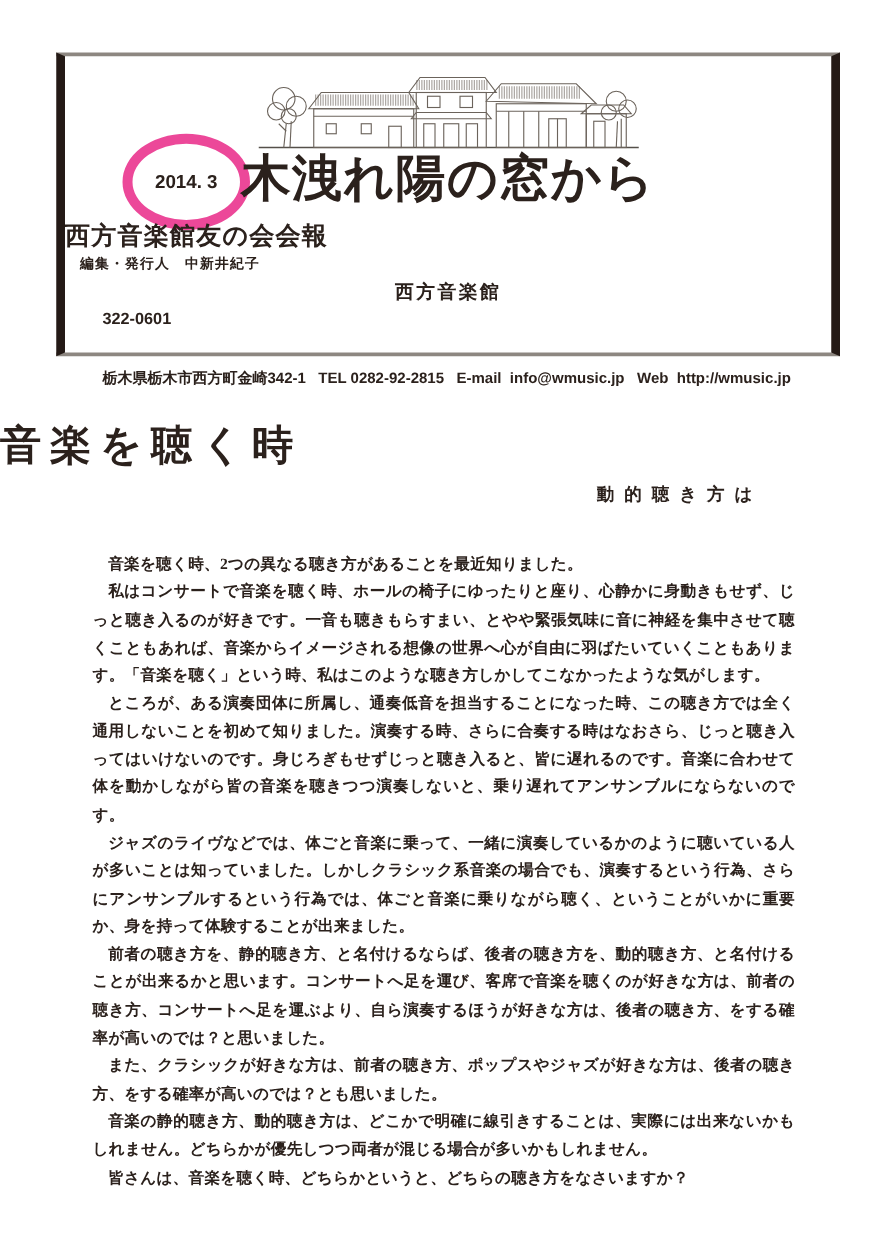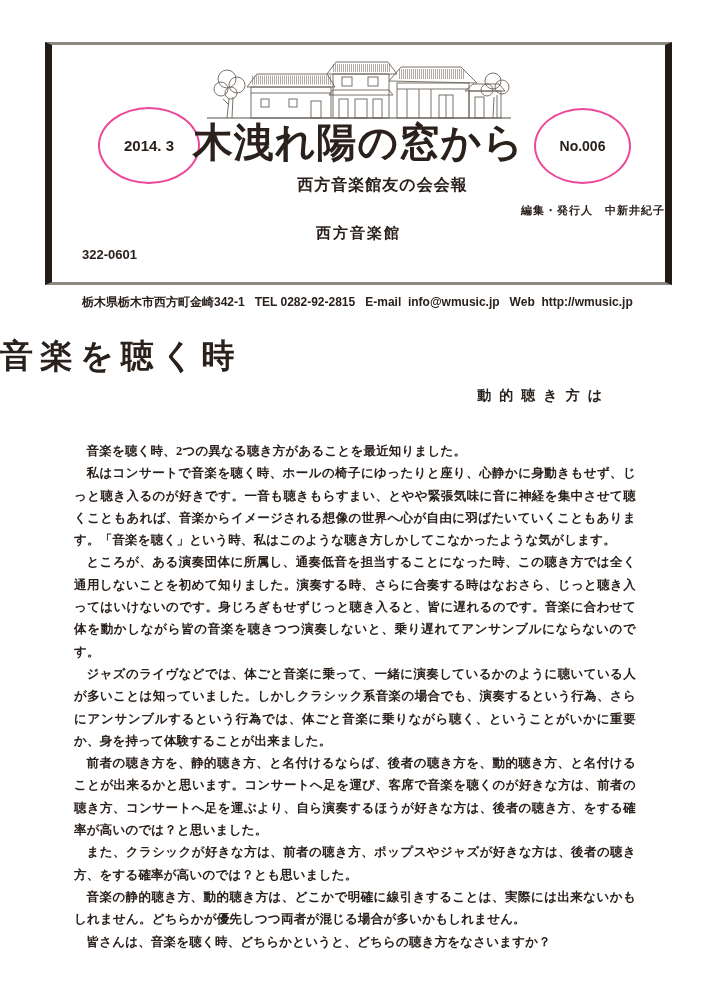--- a/index.html
+++ b/index.html
@@ -20,43 +20,43 @@
     border-bottom:3px solid #8d8781;
     border-left:7px solid #241a16;
     border-right:7px solid #241a16;
   }
   .illustration{
     position:absolute;left:50%;top:12px;transform:translateX(-50%);
     width:312px;height:66px;
   }
   .issue-circle{
     position:absolute;
-    border:2px solid #ec4899;
+    border:8px solid #ec4899;
     border-radius:50%;
     display:flex;align-items:center;justify-content:center;
     font-family:"Liberation Sans","DejaVu Sans",sans-serif;
     font-size:15px;font-weight:bold;color:#2b211c;
     box-sizing:border-box;
   }
   .issue-circle.left{left:46px;top:62px;width:102px;height:77px;}
   .issue-circle.right{right:34px;top:63px;width:97px;height:76px;font-size:14px;}
   .masthead-title{
     position:absolute;top:76px;left:0;width:100%;
     text-align:center;
     font-size:40px;font-weight:bold;letter-spacing:1px;
     line-height:1.1;
   }
   .masthead-subtitle{
     position:absolute;top:130px;left:0;width:100%;
-    text-align:center;
-    font-size:16px;font-weight:600;letter-spacing:1px;padding-left:24px;
+    text-align:left;
+    font-size:20px;font-weight:600;letter-spacing:1px;
   }
   .masthead-editor{
-    position:absolute;top:158px;left:0;width:100%;
-    text-align:right;
+    position:absolute;top:158px;left:12px;width:100%;
+    text-align:left;
     font-size:11px;font-weight:bold;letter-spacing:1px;
   }
   .masthead-org{
     position:absolute;top:179px;left:0;width:100%;
     text-align:center;
     font-family:"Liberation Sans","DejaVu Sans",sans-serif;
     font-size:15px;font-weight:bold;letter-spacing:2px;
   }
   .postal-code{
     position:absolute;top:202px;left:30px;
@@ -161,23 +161,20 @@
           <circle cx="299" cy="30" r="7"></circle>
           <circle cx="284" cy="33" r="6"></circle>
         <line x1="291" y1="40" x2="290" y2="61"></line>
           <line x1="294" y1="38" x2="294" y2="61"></line>
       </g>
     </svg>
 
     <div class="issue-circle left">
       <span>2014. 3</span>
     </div>
-    <div class="issue-circle right">
-      <span>No.006</span>
-    </div>
 
     <div class="masthead-title">木洩れ陽の窓から</div>
     <div class="masthead-subtitle">西方音楽館友の会会報</div>
     <div class="masthead-editor">編集・発行人　中新井紀子</div>
     <div class="masthead-org">西方音楽館</div>
     <div class="postal-code">322-0601</div>
     <div class="address-line">栃木県栃木市西方町金崎342-1   TEL 0282-92-2815   E-mail  info@wmusic.jp   Web  http://wmusic.jp</div>
   </div>
 
   <div class="article-title">音楽を聴く時</div>

